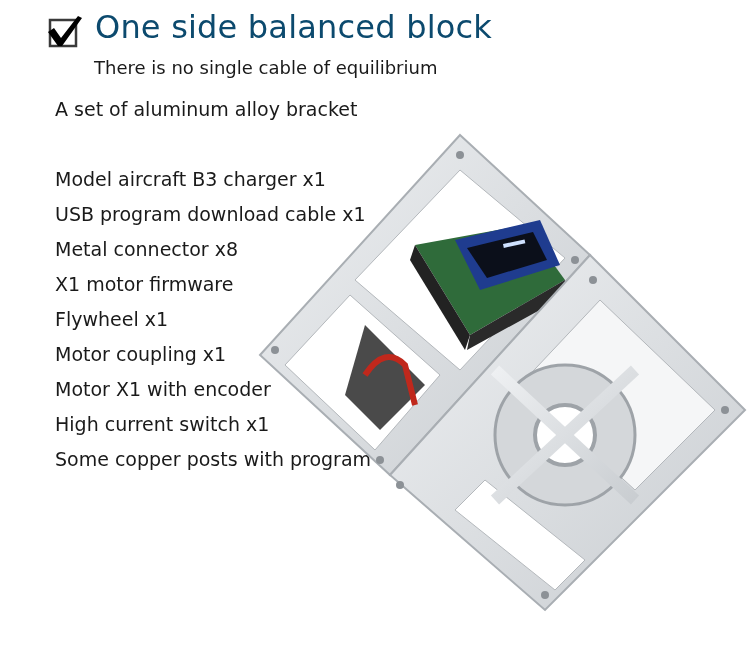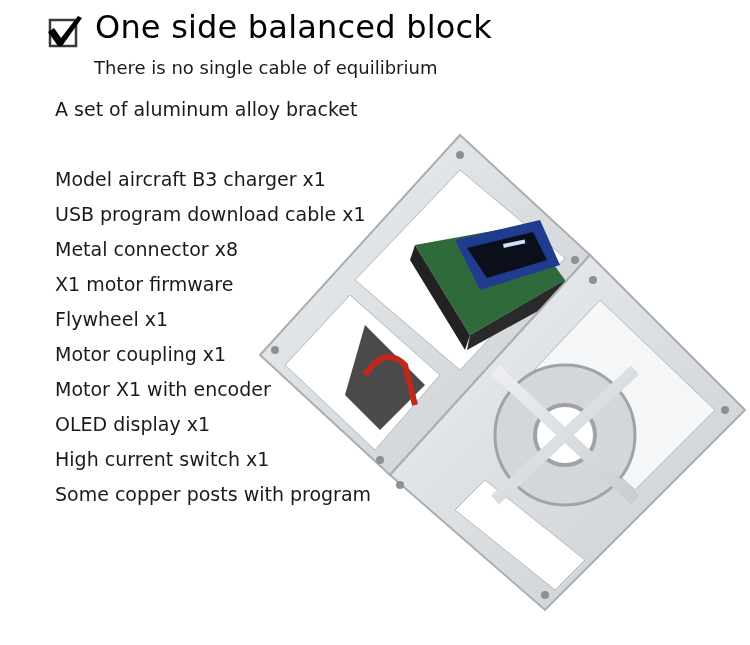--- a/index.html
+++ b/index.html
@@ -1,18 +1,18 @@
 <!DOCTYPE html>
 <html><head>
 <meta charset="utf-8">
 <style>
   html, body { margin:0; padding:0; background:#ffffff; }
   body { width:750px; height:645px; position:relative; overflow:hidden; font-family:"DejaVu Sans", sans-serif; color:#1a1a1a; }
   .check { position:absolute; left:48px; top:14px; width:34px; height:34px; }
-  .title { position:absolute; left:95px; top:8px; font-size:32px; font-weight:400; letter-spacing:0.2px; color:#000000; white-space:nowrap; }
+  .title { position:absolute; left:95px; top:8px; font-size:32px; font-weight:400; letter-spacing:0.2px; color:#0c4a6e; white-space:nowrap; }
   .subtitle { position:absolute; left:94px; top:57px; font-size:18px; color:#1a1a1a; white-space:nowrap; }
   .list { position:absolute; left:55px; top:96px; margin:0; padding:0; list-style:none; }
   .list li { font-size:19px; height:35px; line-height:26px; white-space:nowrap; color:#1a1a1a; }
   .list li.gap { height:35px; }
   .photo { position:absolute; left:255px; top:130px; width:495px; height:500px; }
 </style>
 </head>
 <body>
 
 <svg class="check" viewBox="0 0 34 34">
@@ -25,21 +25,20 @@
 <ul class="list">
   <li>A set of aluminum alloy bracket</li>
   <li class="gap"></li>
   <li>Model aircraft B3 charger x1</li>
   <li>USB program download cable x1</li>
   <li>Metal connector x8</li>
   <li>X1 motor firmware</li>
   <li>Flywheel x1</li>
   <li>Motor coupling x1</li>
   <li>Motor X1 with encoder</li>
-  <li>OLED display x1</li>
   <li>High current switch x1</li>
   <li>Some copper posts with program</li>
 </ul>
 
 <svg class="photo" viewBox="0 0 495 500">
   <defs>
     <linearGradient id="alu" x1="0" y1="0" x2="1" y2="1">
       <stop offset="0" stop-color="#eef0f2"></stop>
       <stop offset="1" stop-color="#c9cdd1"></stop>
     </linearGradient>

